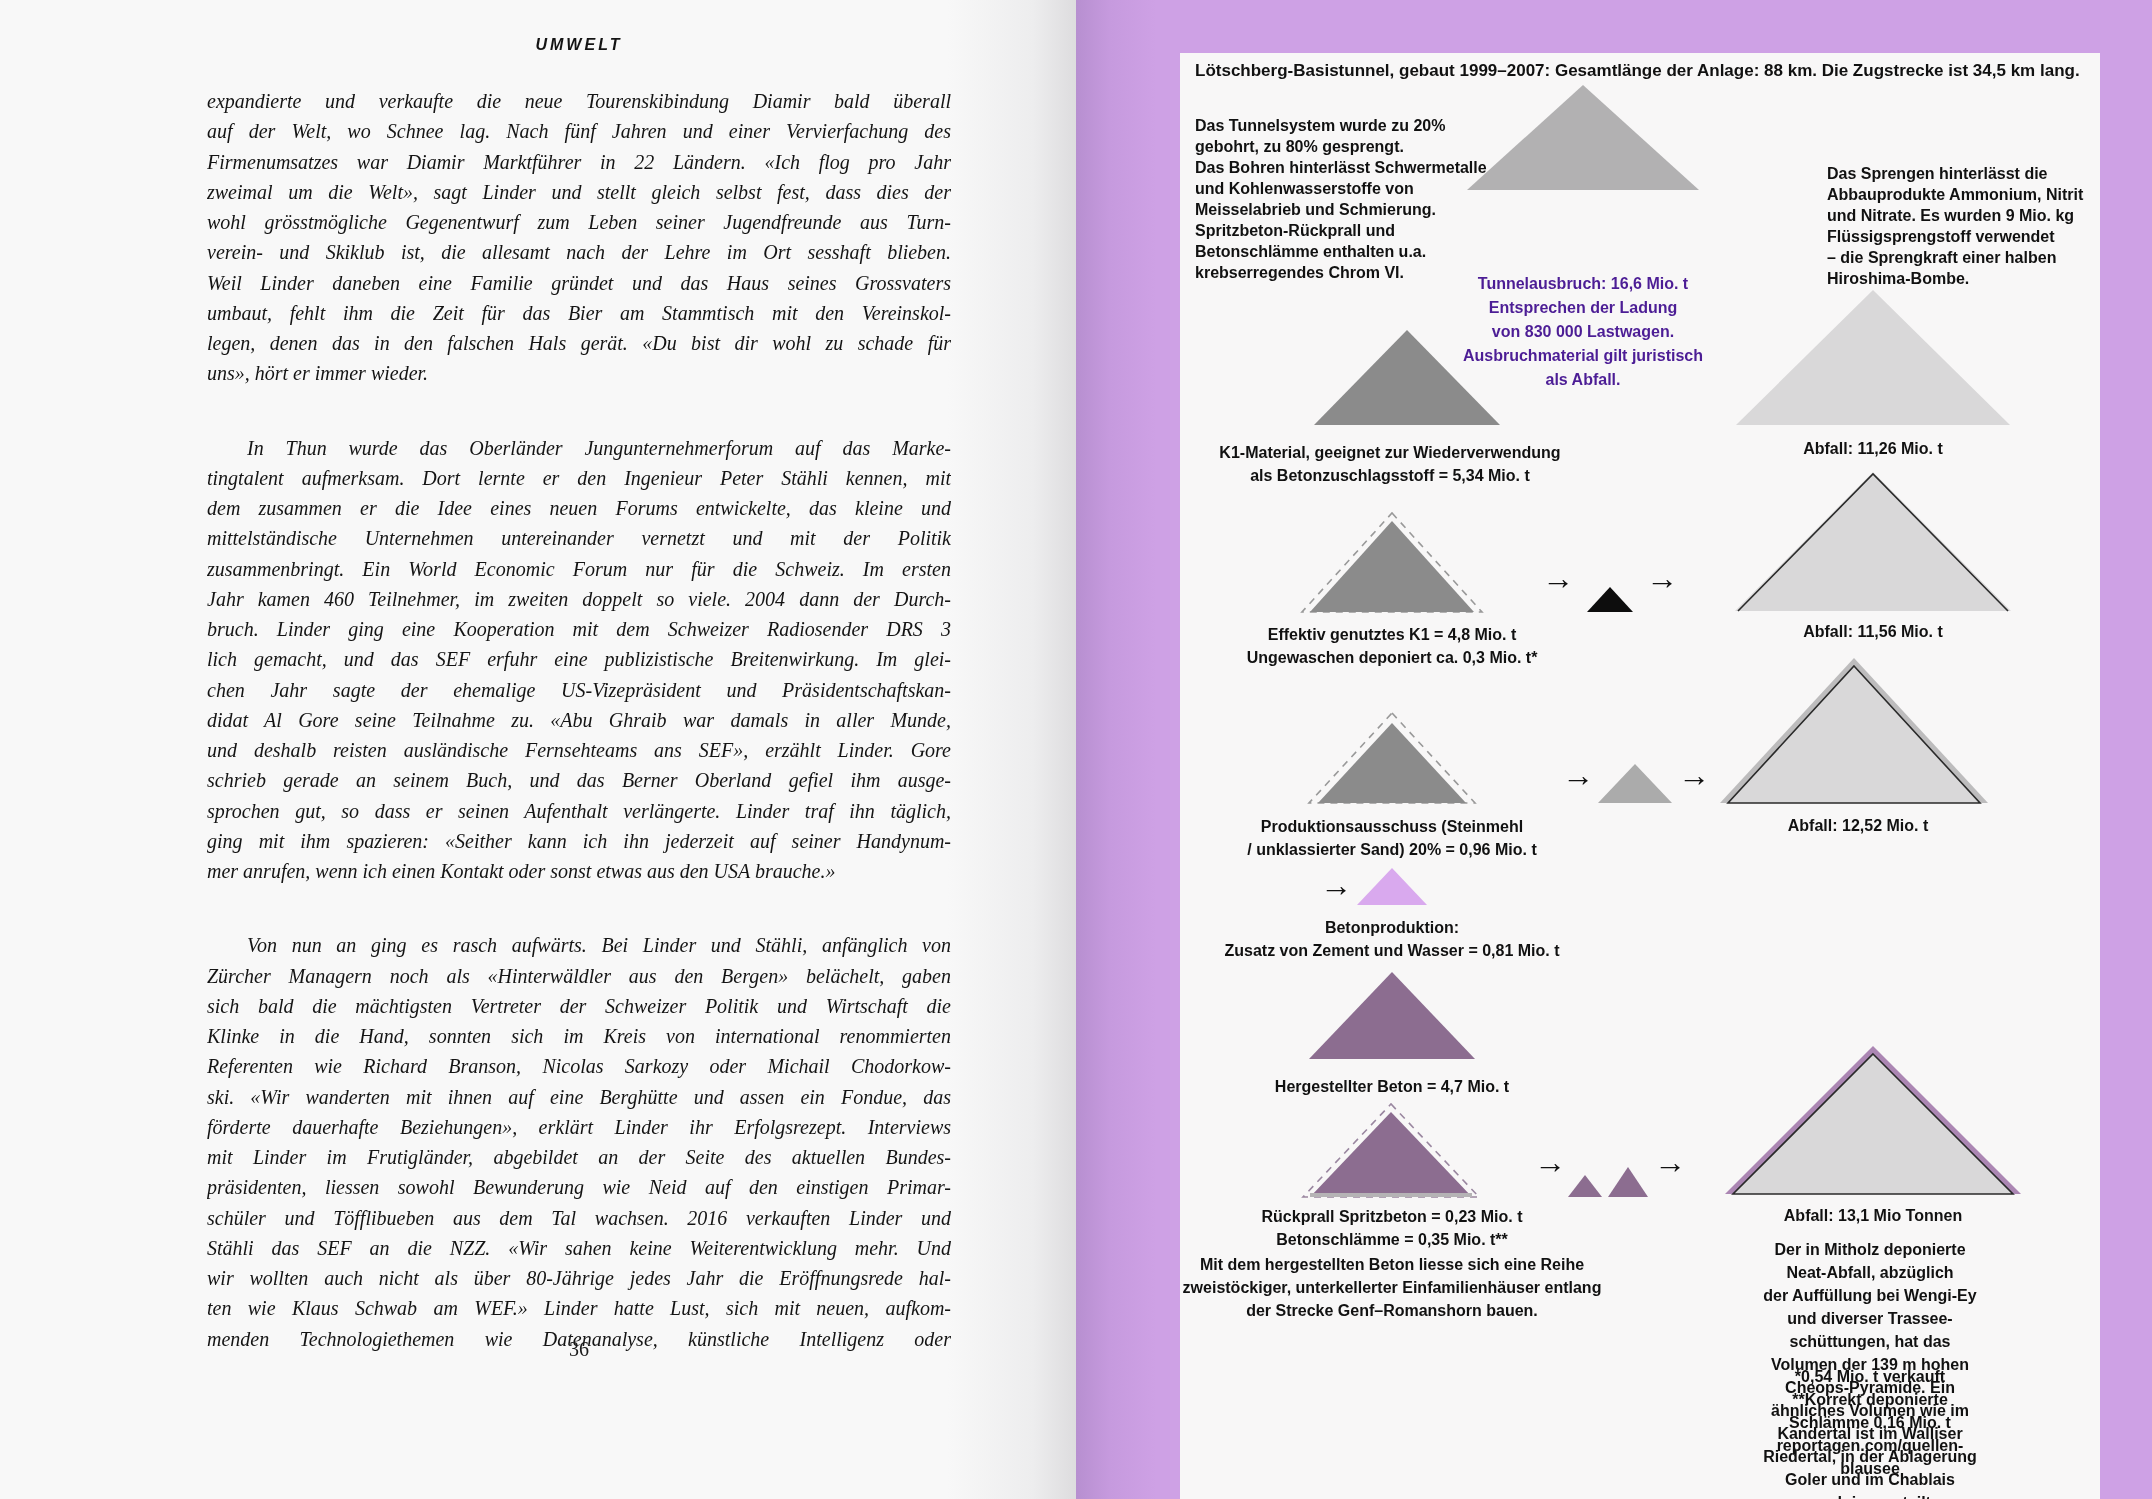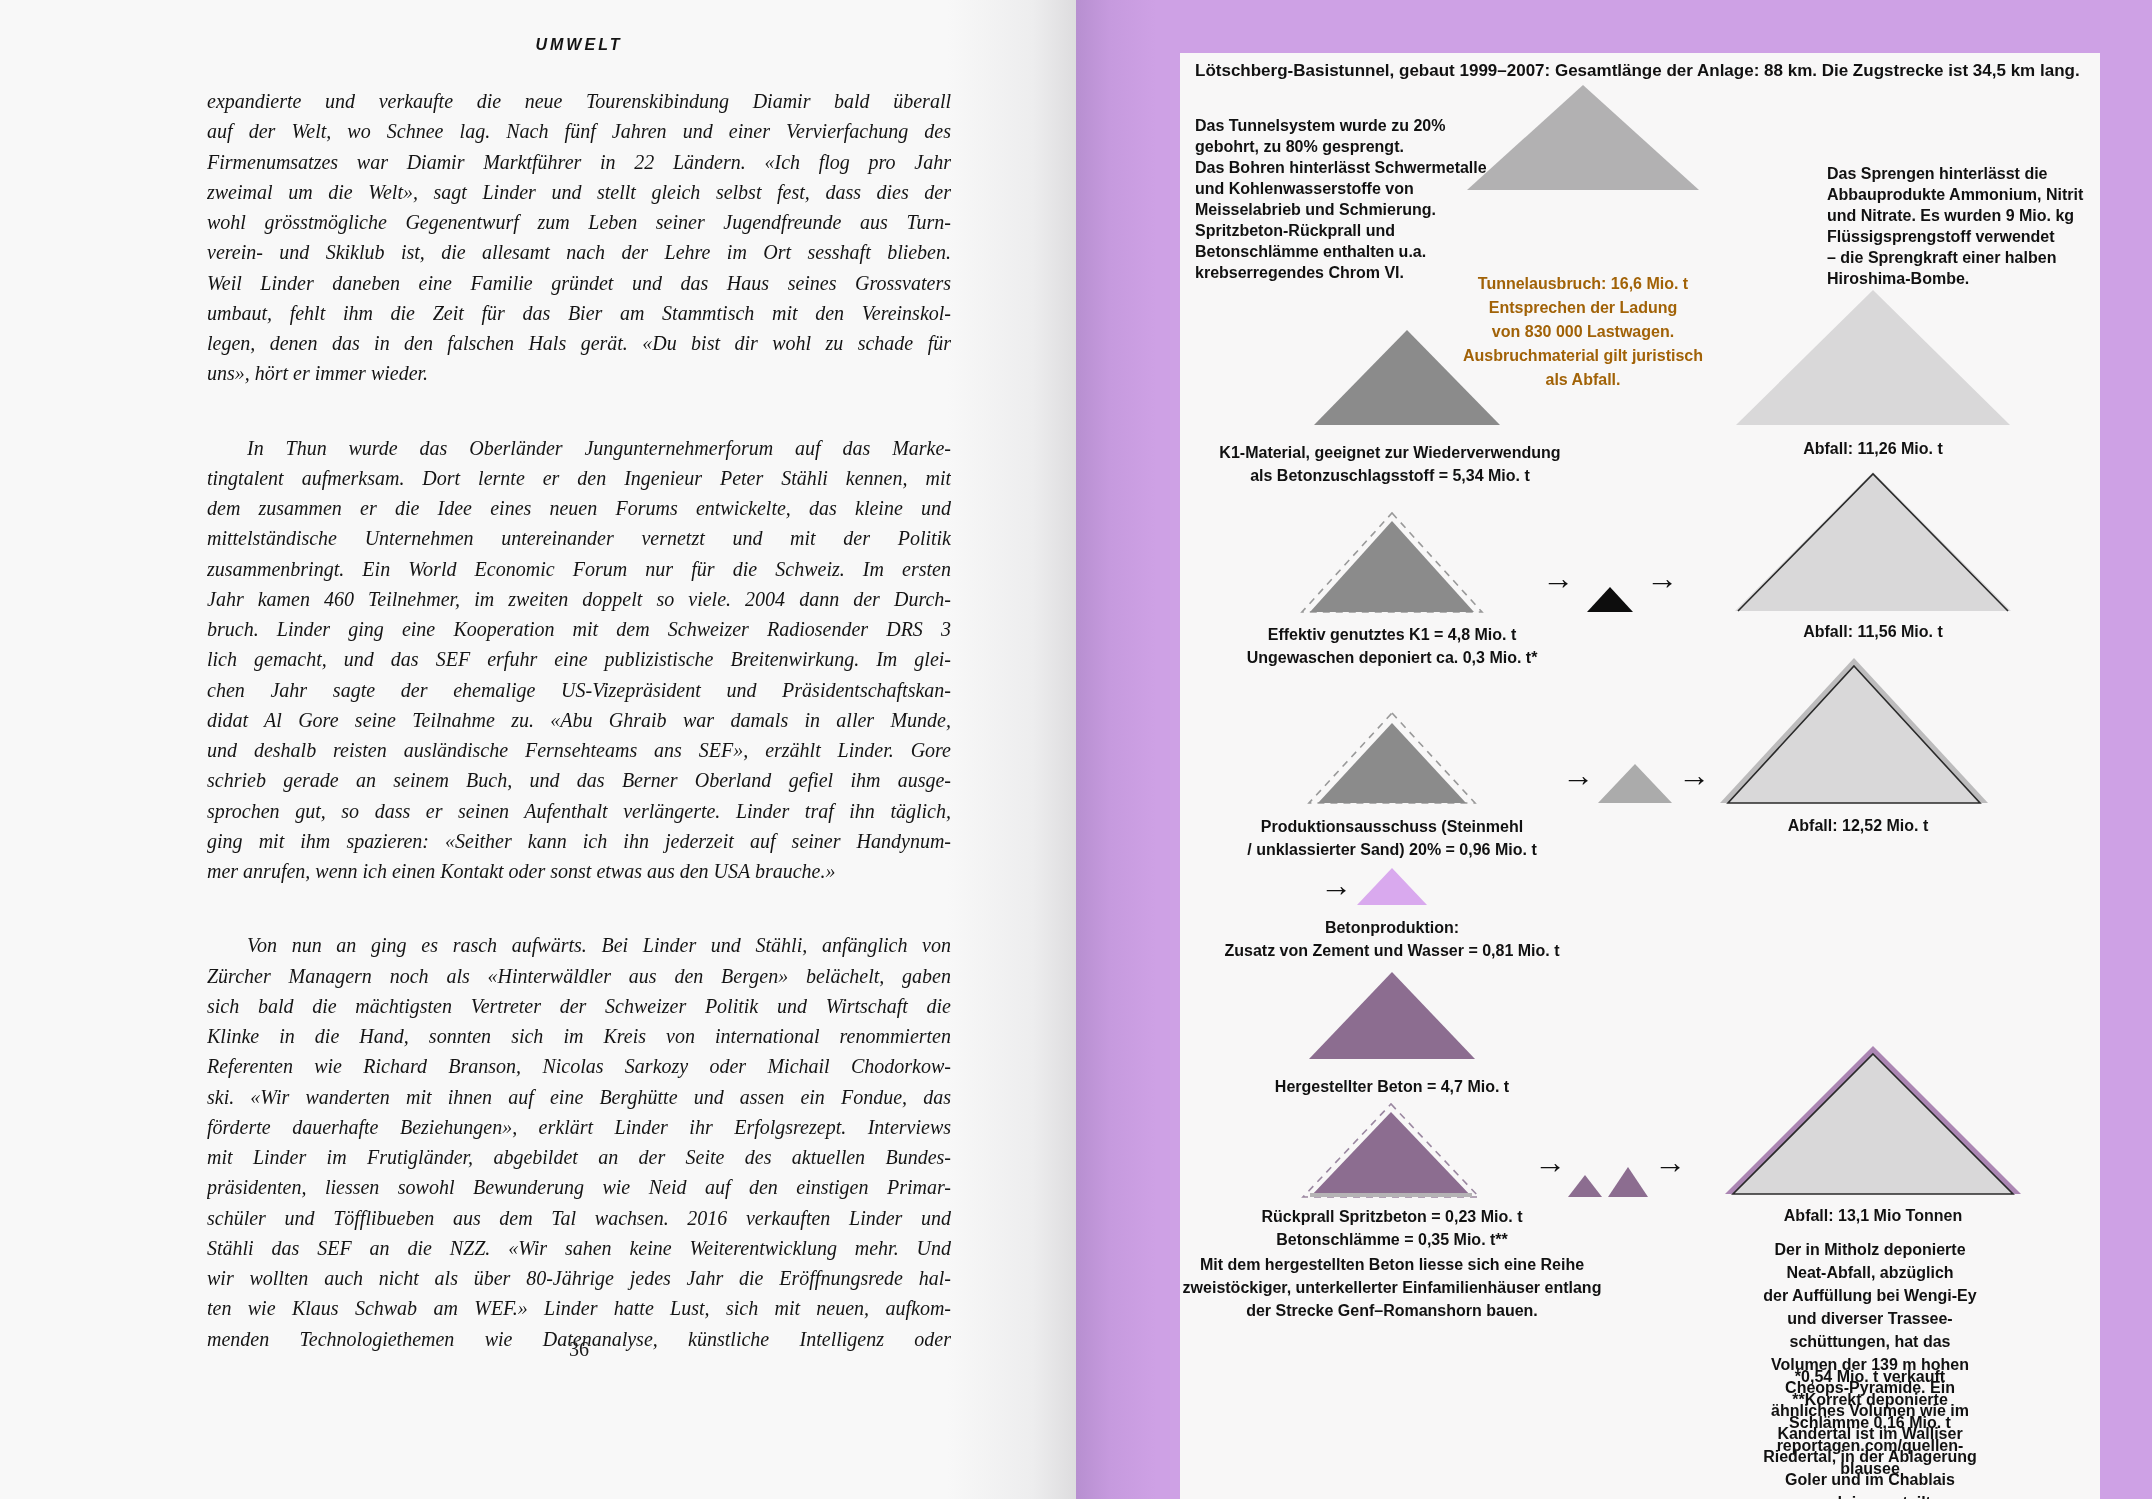--- a/index.html
+++ b/index.html
@@ -44,21 +44,21 @@
   .ig-title{
     position:absolute;left:15px;top:8px;width:890px;
     font-size:17px;font-weight:bold;color:#111;white-space:pre-line;
   }
   .ig-note{
     position:absolute;font-size:16px;font-weight:bold;line-height:21px;
     color:#111;white-space:pre-line;
   }
   .ig-caption{
     position:absolute;transform:translateX(-50%);text-align:center;
-    font-size:16px;font-weight:bold;line-height:24px;color:#a16207;white-space:pre-line;
+    font-size:16px;font-weight:bold;line-height:24px;color:#4c1d95;white-space:pre-line;
   }
   .ig-label{
     position:absolute;transform:translateX(-50%);text-align:center;
     font-size:16px;font-weight:bold;line-height:23px;color:#111;white-space:pre-line;
   }
   .ig-small{line-height:23px;}
   .flow-arrow{
     position:absolute;transform:translate(-50%,-50%);
     font-size:32px;font-weight:600;color:#111;line-height:1;
   }

